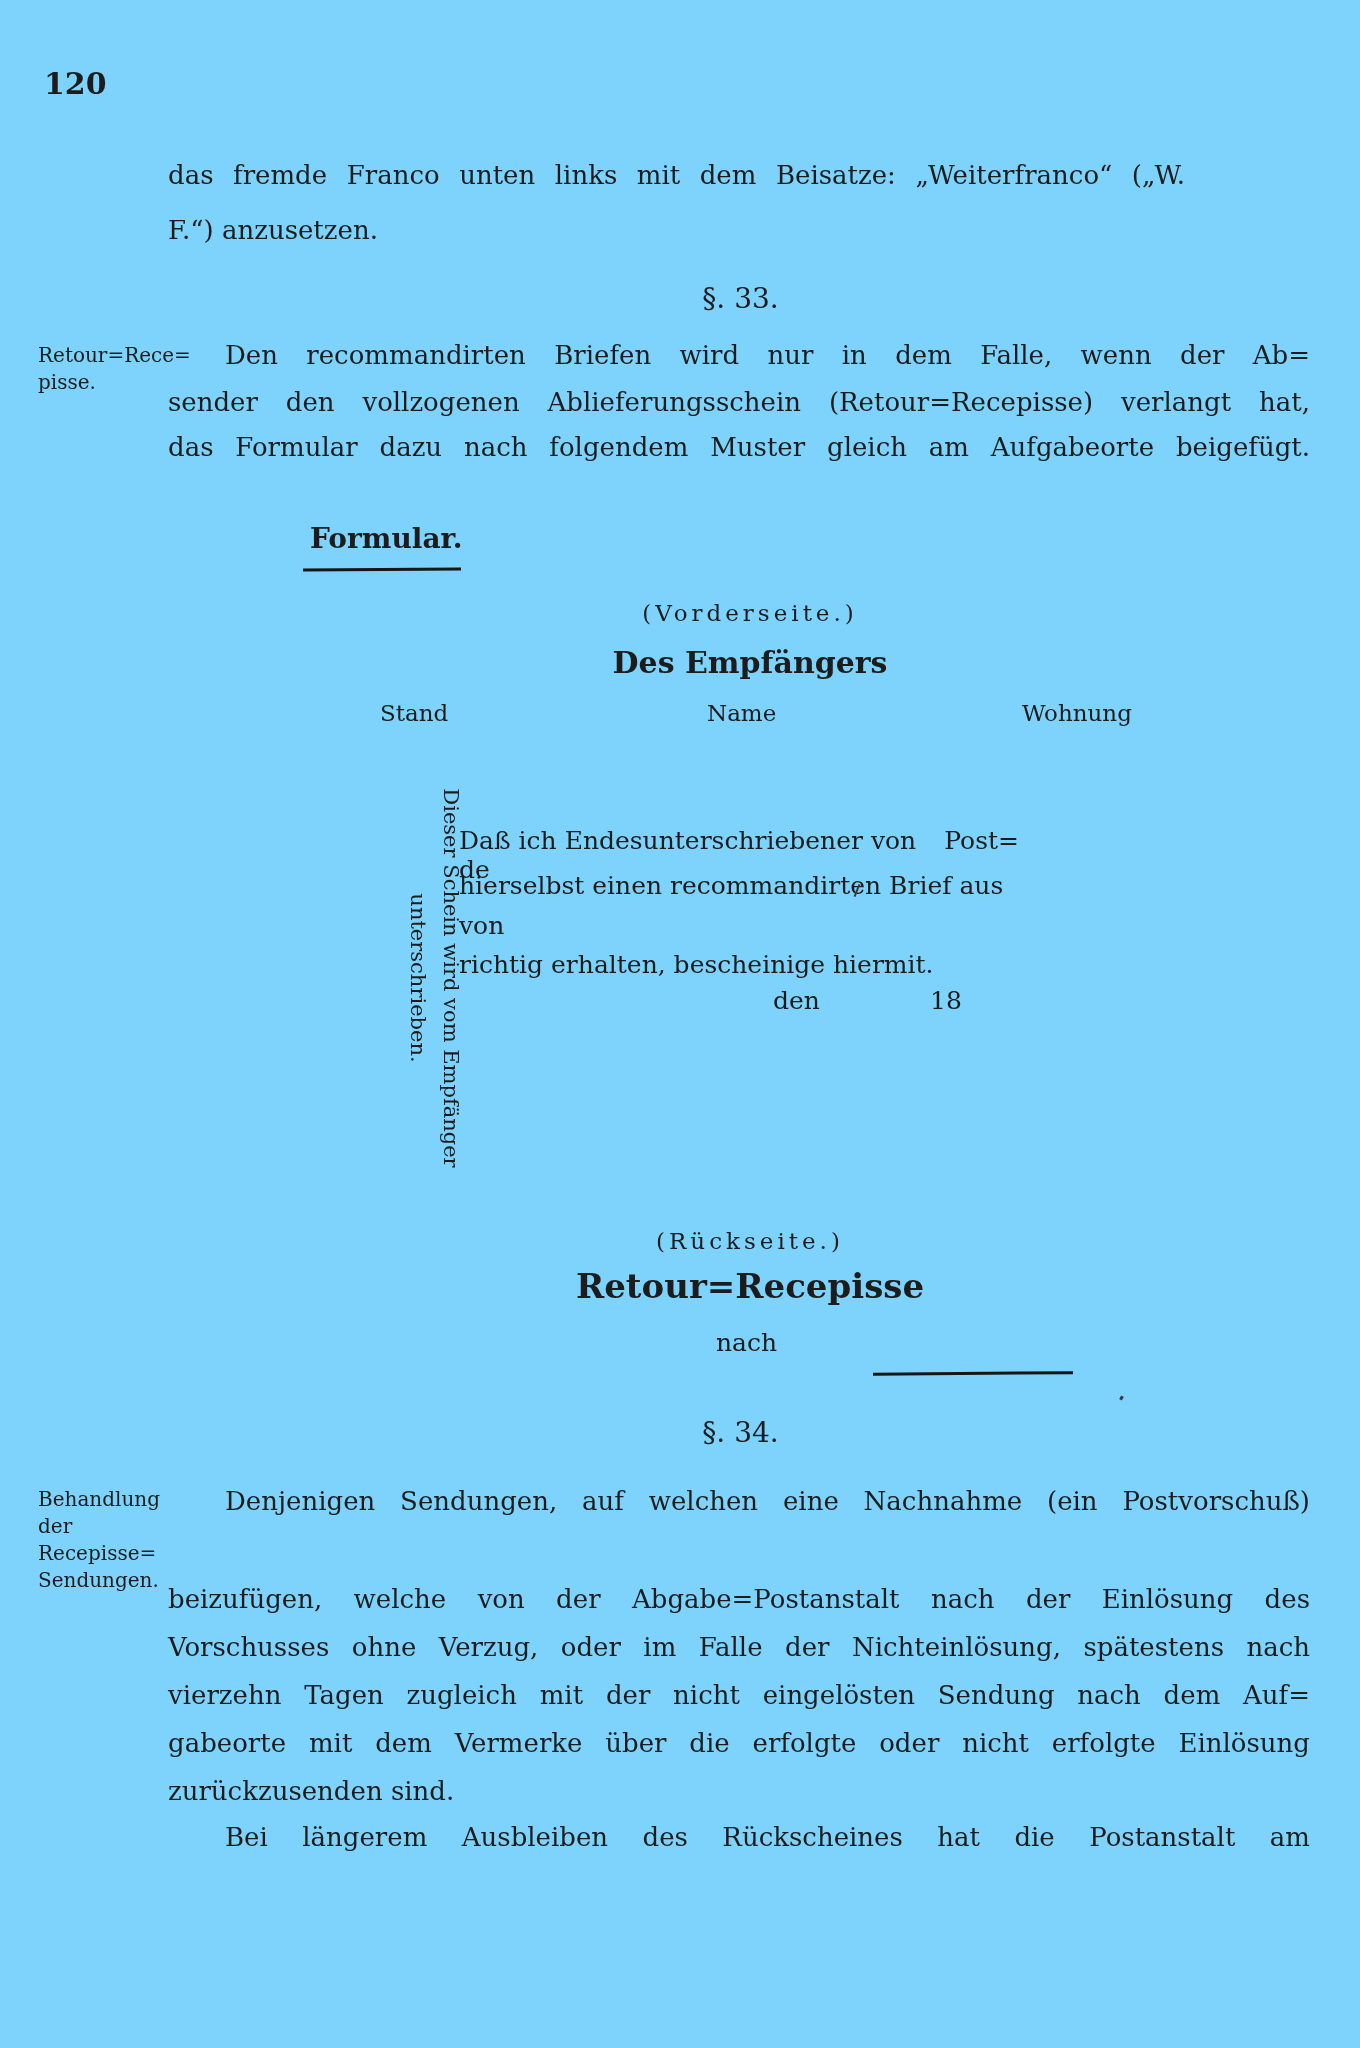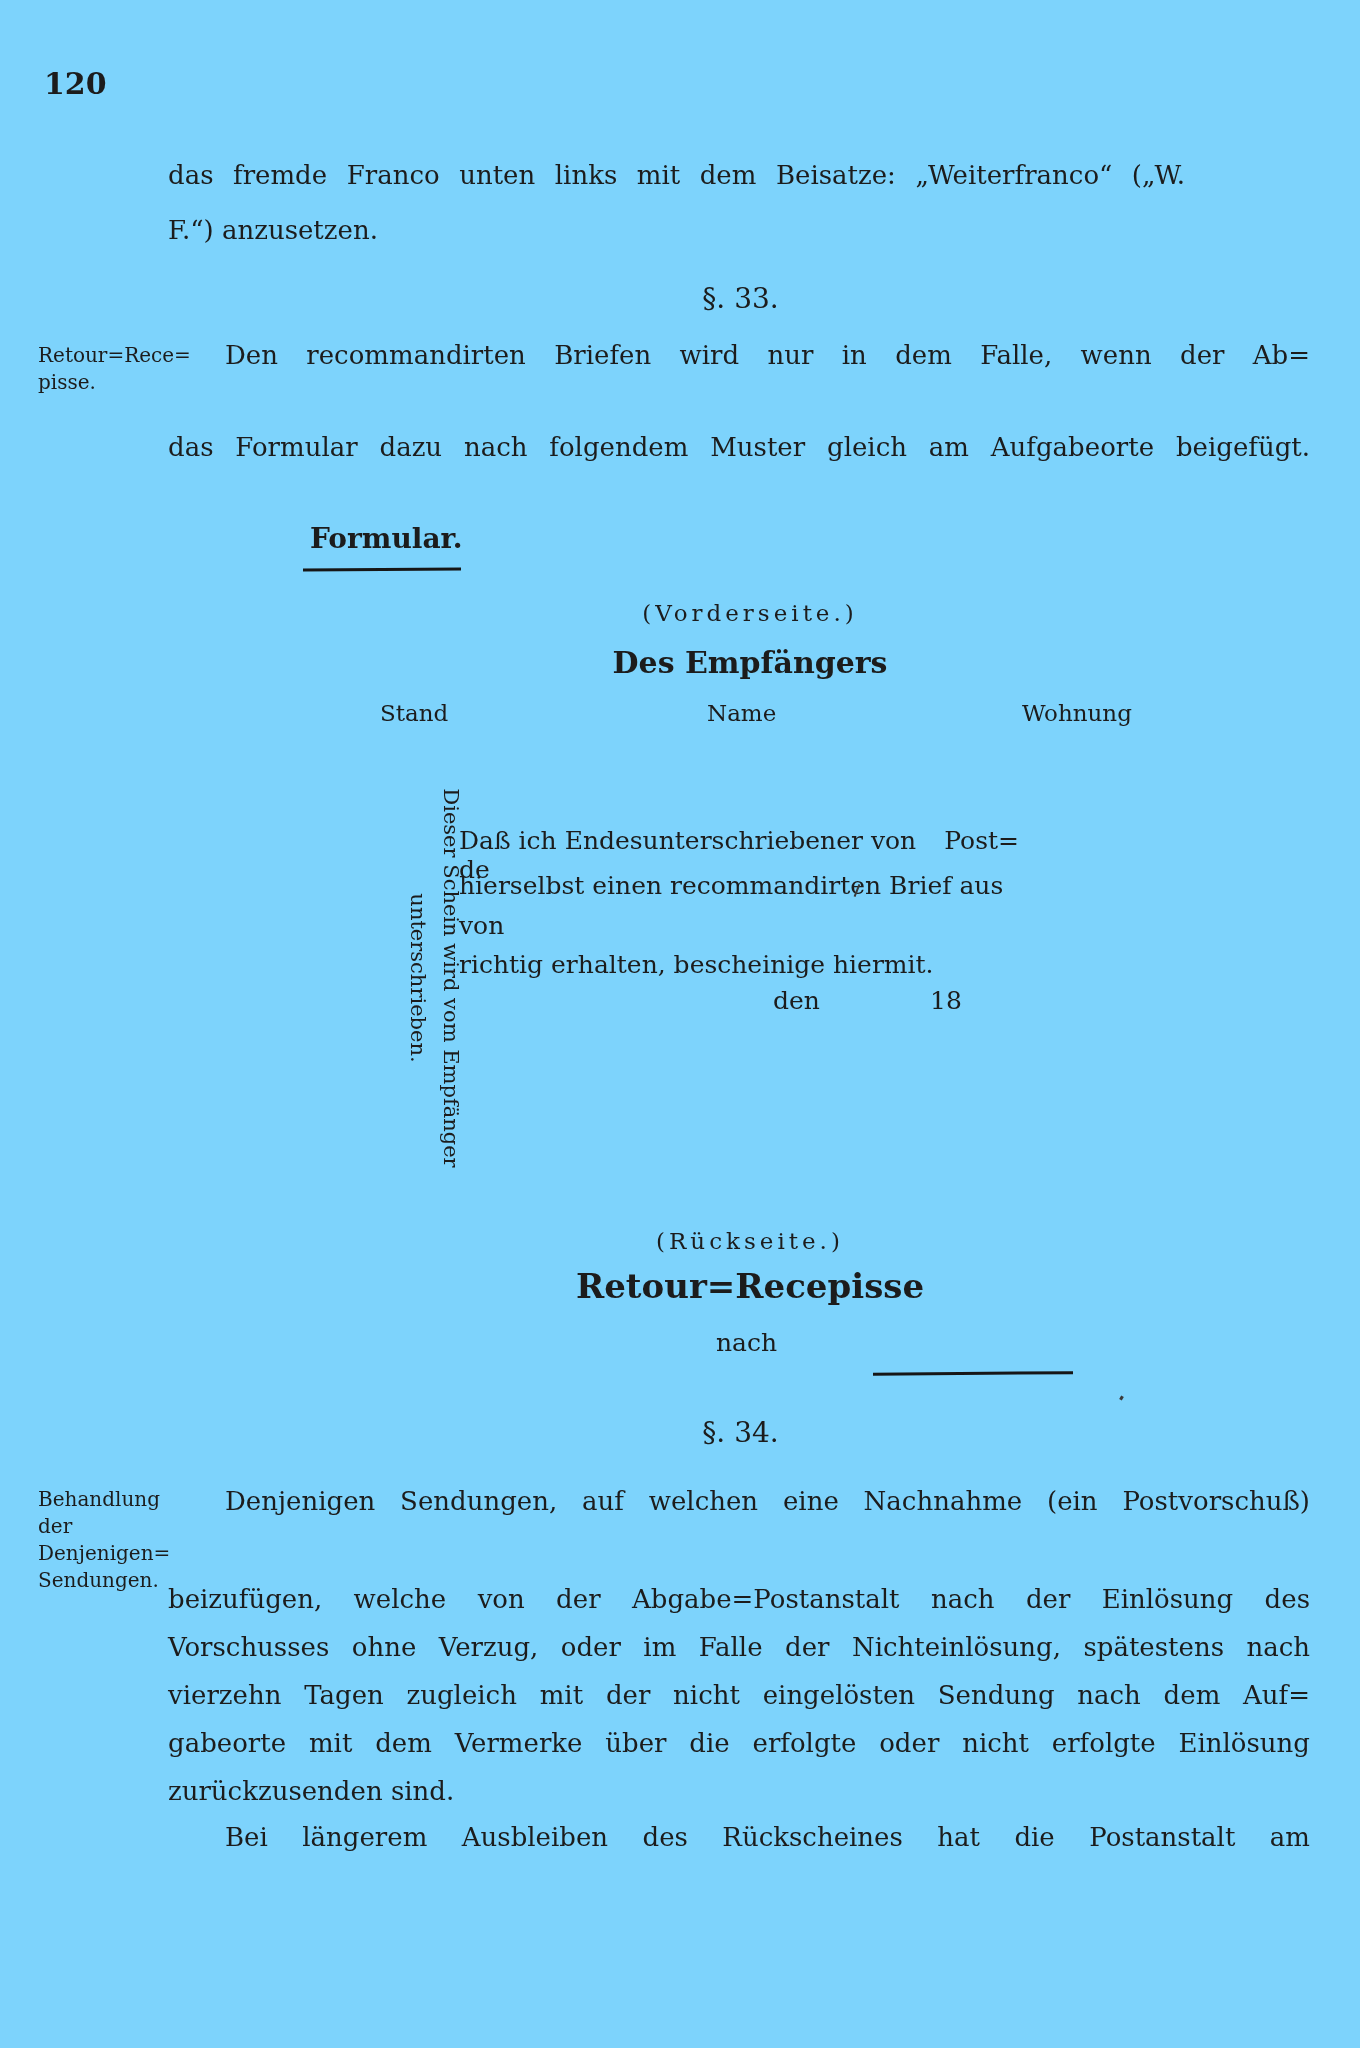--- a/index.html
+++ b/index.html
@@ -53,20 +53,21 @@
   <div class="jline noj" style="top:215px;">F.“) anzusetzen.</div>
 
   <div class="heading" style="top:282px;">§. 33.</div>
 
   <div class="margin-note" style="top:342px;">
     <div>Retour=Rece=</div>
     <div>pisse.</div>
   </div>
 
   <div class="jline indent" style="top:340px;">Den recommandirten Briefen wird nur in dem Falle, wenn der Ab=</div>
+  <div class="jline" style="top:387px;">sender den vollzogenen Ablieferungsschein (Retour=Recepisse) verlangt hat,</div>
   <div class="jline" style="top:432px;">das Formular dazu nach folgendem Muster gleich am Aufgabeorte beigefügt.</div>
 
   <div class="abs" style="left:310px;top:522px;font-size:28px;font-weight:bold;">Formular.</div>
   <div class="rule" style="left:303px;top:568px;width:158px;height:3px;transform:rotate(-0.3deg);"></div>
 
   <div class="center-block side-label" style="top:600px;">(Vorderseite.)</div>
   <div class="center-block form-title" style="top:645px;">Des Empfängers</div>
 
   <div class="col-label" style="left:380px;top:700px;">Stand</div>
   <div class="col-label" style="left:707px;top:700px;">Name</div>
@@ -93,21 +94,21 @@
 
   <div class="center-block side-label" style="top:1228px;">(Rückseite.)</div>
   <div class="center-block" style="top:1266px;font-size:34px;font-weight:bold;">Retour=Recepisse</div>
   <div class="abs" style="left:716px;top:1328px;font-size:25px;">nach</div>
   <div class="rule" style="left:873px;top:1372px;width:200px;height:3px;transform:rotate(-0.5deg);"></div>
 
   <div class="heading" style="top:1416px;">§. 34.</div>
 
   <div class="margin-note" style="top:1486px;">
     <div>Behandlung der</div>
-    <div>Denjenigen=</div>
+    <div>Recepisse=</div>
     <div>Sendungen.</div>
   </div>
 
   <div class="jline indent" style="top:1486px;">Denjenigen Sendungen, auf welchen eine Nachnahme (ein Postvorschuß)</div>
   <div class="jline" style="top:1584px;">beizufügen, welche von der Abgabe=Postanstalt nach der Einlösung des</div>
   <div class="jline" style="top:1632px;">Vorschusses ohne Verzug, oder im Falle der Nichteinlösung, spätestens nach</div>
   <div class="jline" style="top:1680px;">vierzehn Tagen zugleich mit der nicht eingelösten Sendung nach dem Auf=</div>
   <div class="jline" style="top:1728px;">gabeorte mit dem Vermerke über die erfolgte oder nicht erfolgte Einlösung</div>
   <div class="jline noj" style="top:1776px;">zurückzusenden sind.</div>
 

